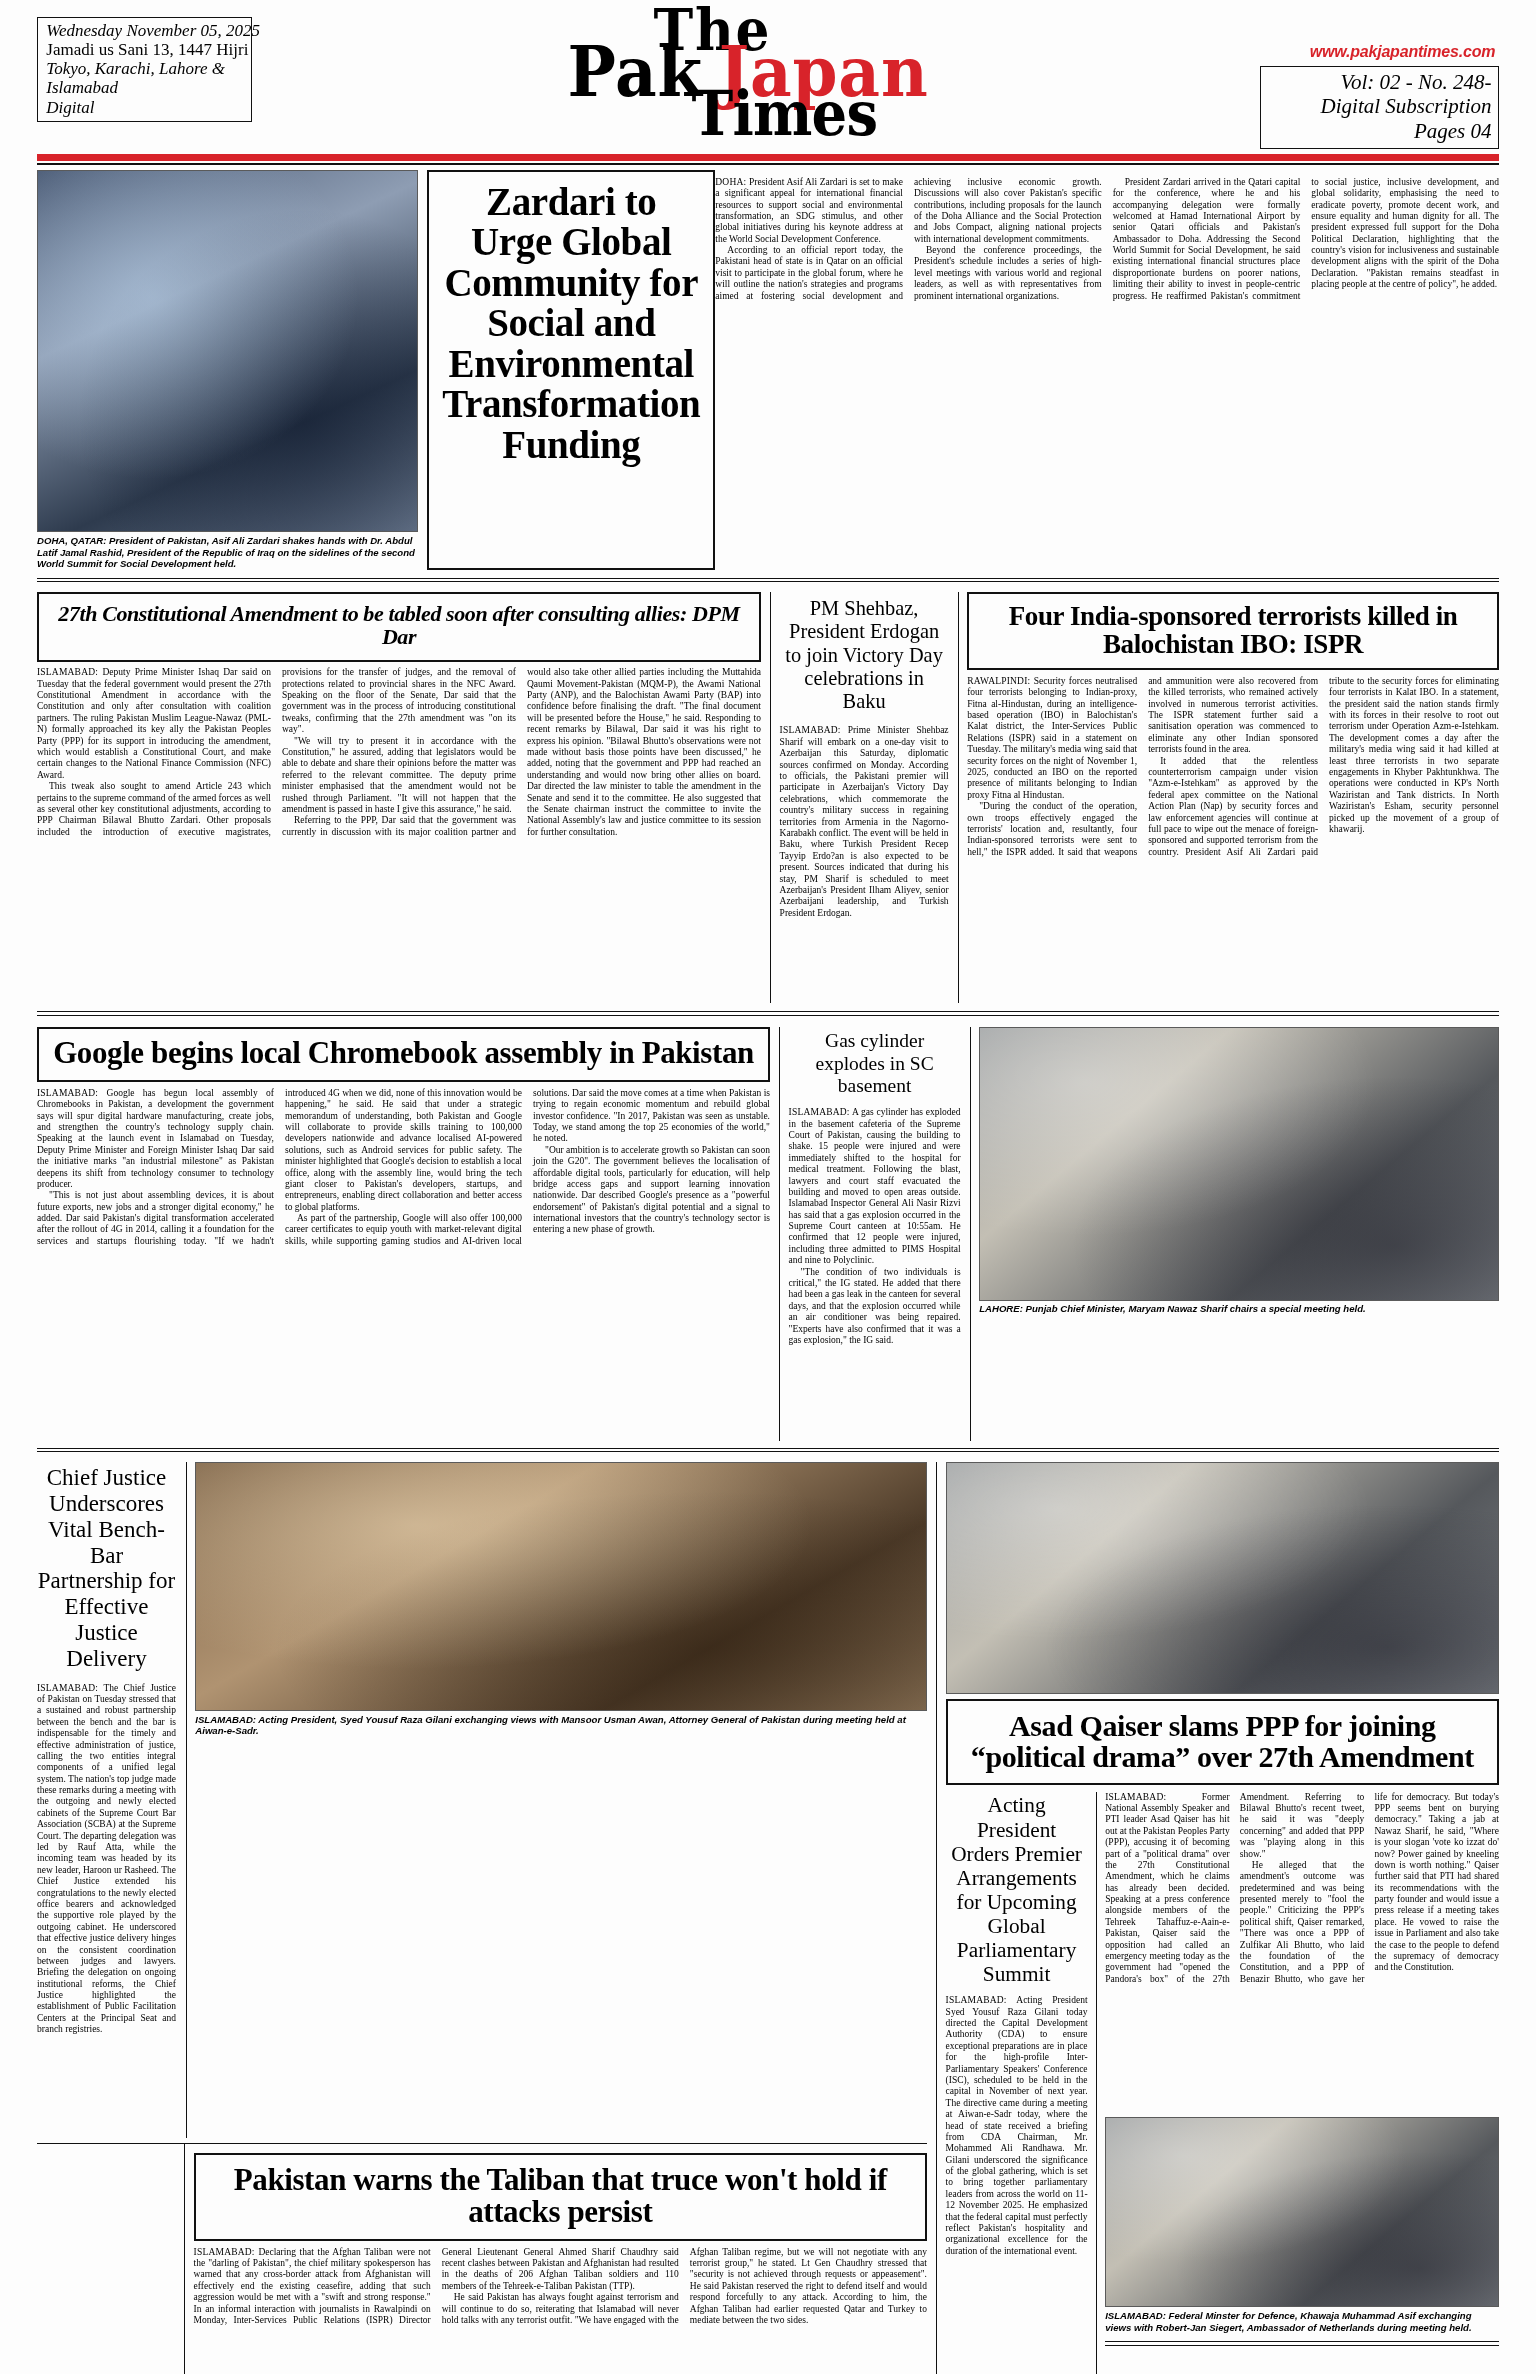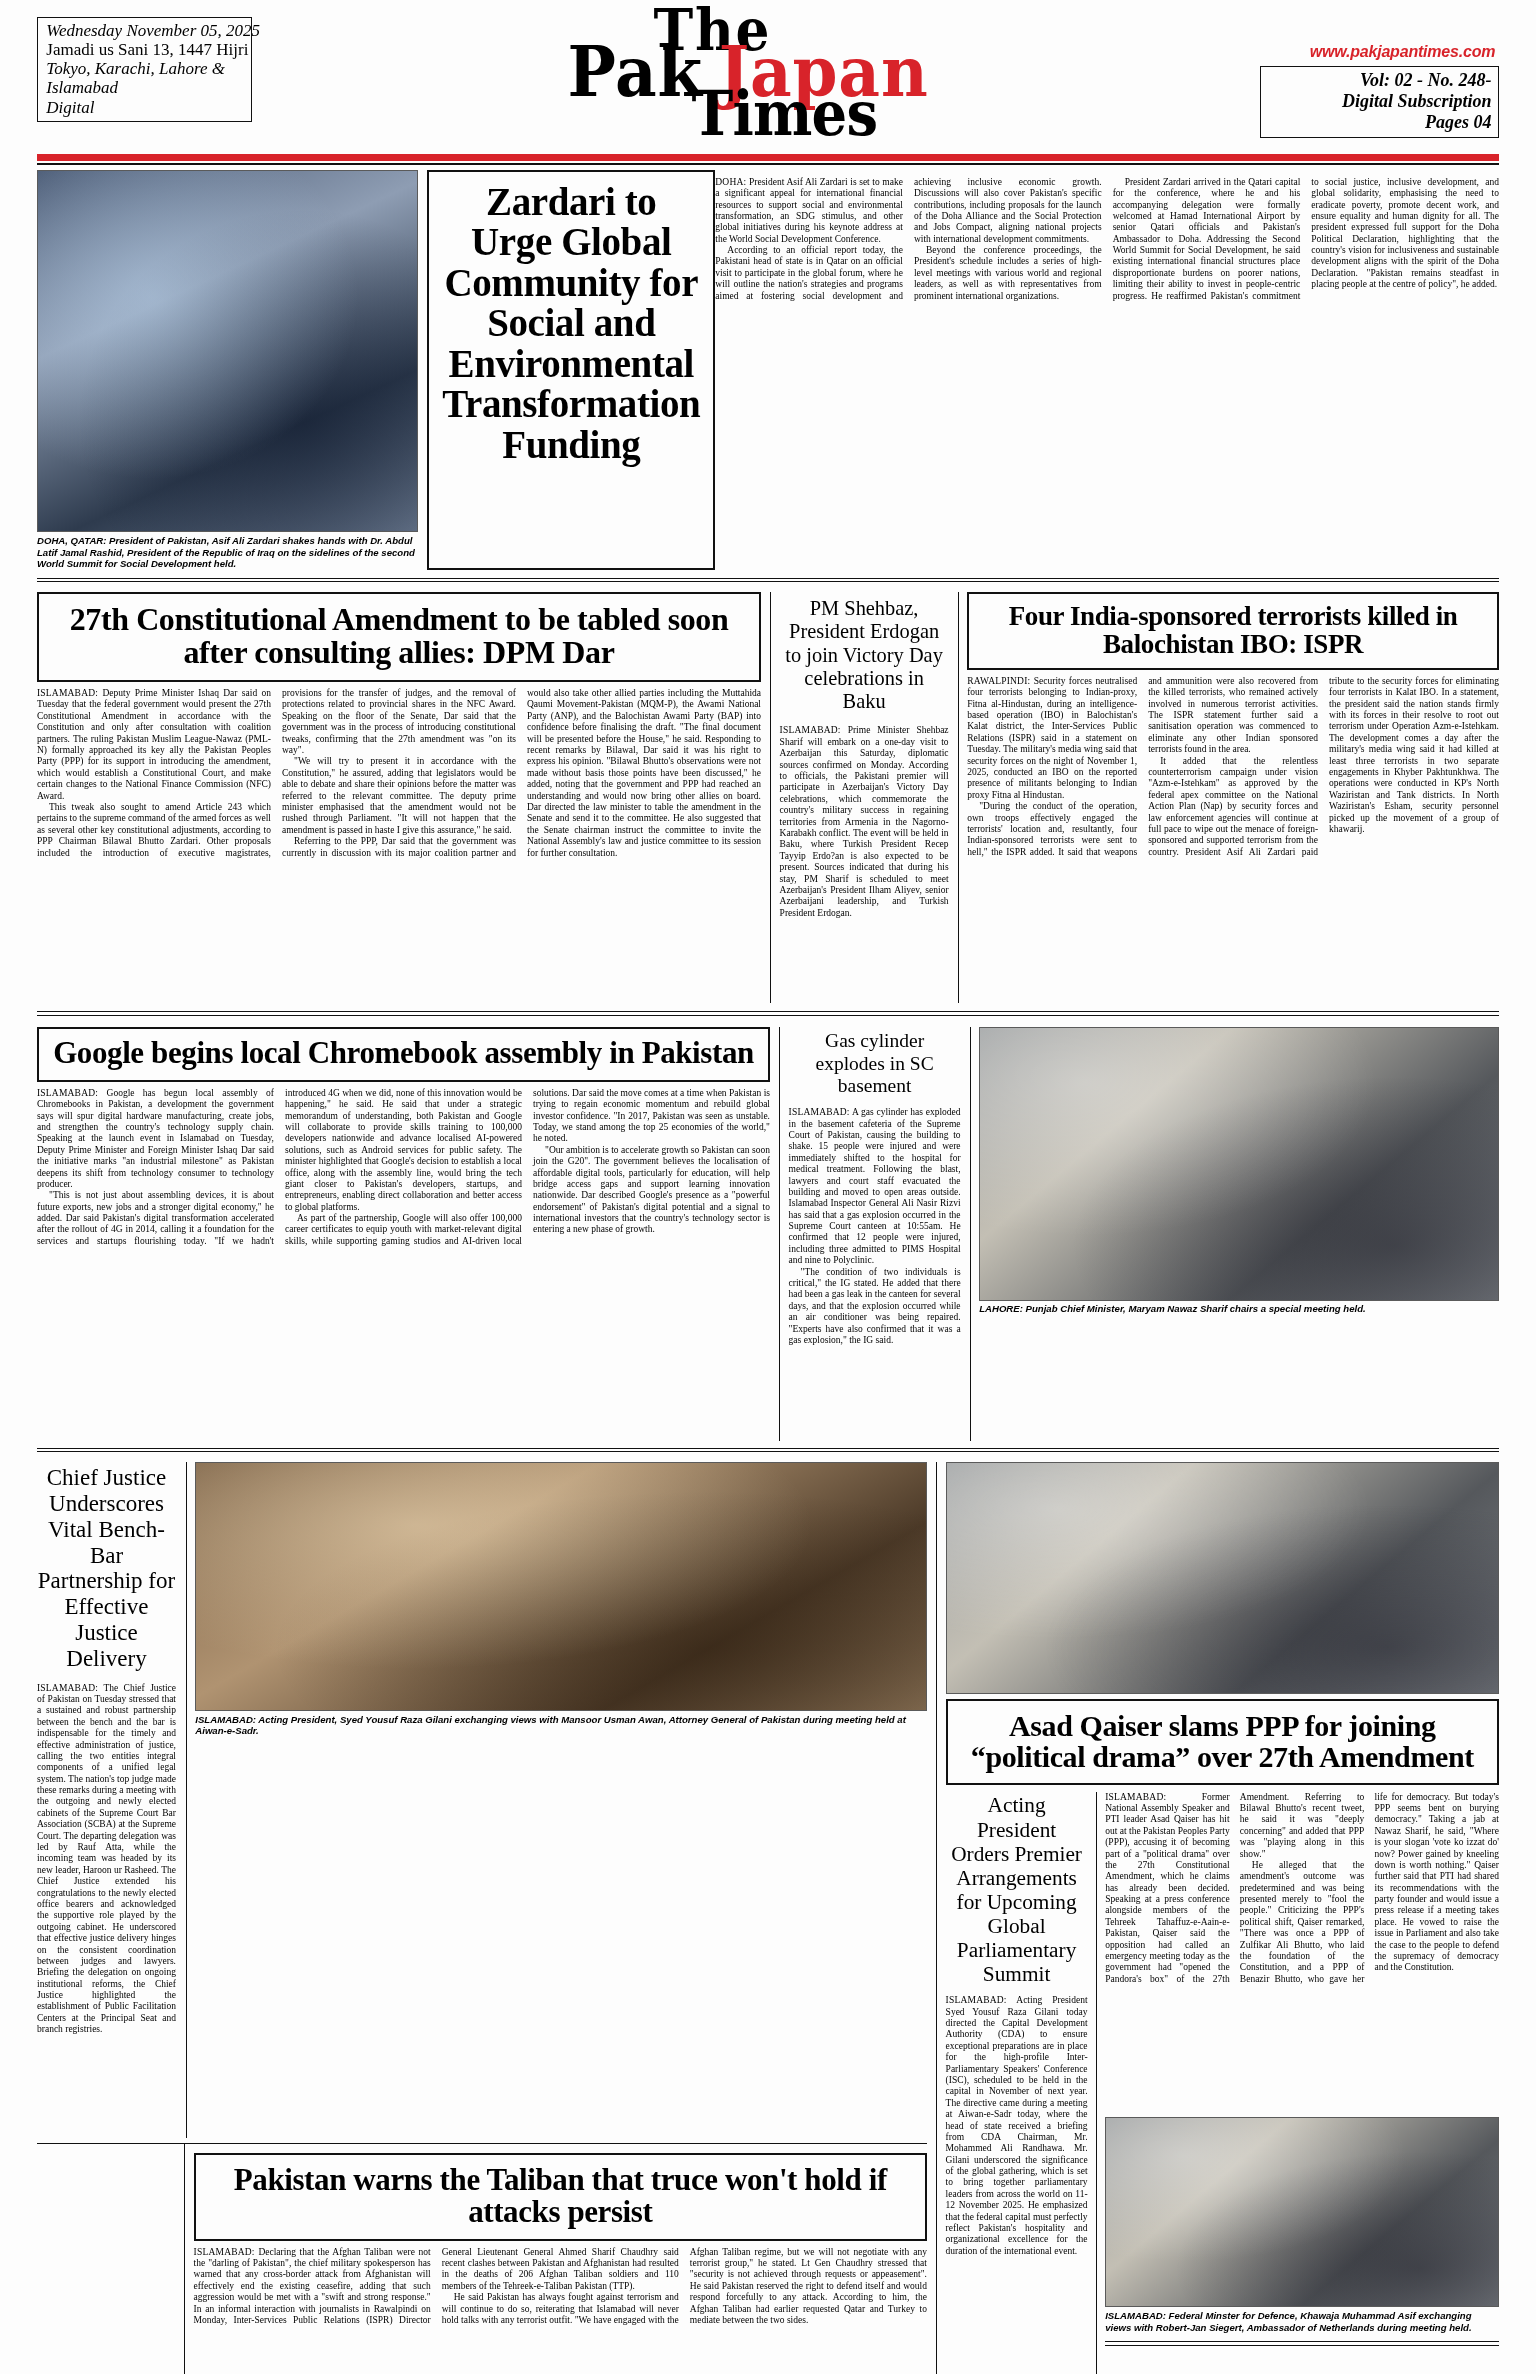--- a/index.html
+++ b/index.html
@@ -86,21 +86,21 @@
     font-style:italic;
     font-size:16px;
     margin:26px 3.7px 5.6px 0;
     letter-spacing:-0.2px;
   }
   .vol-box{
     border:1.9px solid #111;
     padding:2.8px 6.5px 4.6px 6.5px;
     line-height:1.16;
   }
-  .vol-box div{font-size:18px;font-style:italic;text-align:right;white-space:nowrap;font-weight:bold;}
+  .vol-box div{font-size:21px;font-style:italic;text-align:right;white-space:nowrap;}
 
   .rule-red{height:6.5px;background:#d8232a;margin:3.7px 0 1.9px 0;}
   .rule-thin{height:1.9px;background:#111;margin-bottom:5.6px;}
 
   
   .hl-box{
     border:2.8px double #111;
     padding:6.5px 9.3px 8.3px;
     text-align:center;
     box-sizing:border-box;
@@ -175,21 +175,21 @@
   .lead-photo{height:362px;}
   .lead-right{flex:1;display:flex;flex-direction:row;}
   .lead-hl{font-size:39px;padding:9.3px 13px 13px;}
   .lead-body{margin-top:6.5px;column-count:4;column-gap:11px;column-rule:none;height:202px;}
 
   
   .tier2{display:flex;gap:9.3px;margin-top:9.3px;}
   .t2-a{width:724px;flex:none;}
   .t2-b{width:169px;flex:none;}
   .t2-c{flex:1;}
-  .t2-hl-a{font-size:32px;padding:9.3px 11px 11px;}
+  .t2-hl-a{font-size:22px;padding:9.3px 11px 11px;font-style:italic;}
   .t2-hl-b{font-size:20.4px;line-height:1.14;padding:5.6px 3.7px 7.4px;border:none;}
   .t2-hl-c{font-size:27px;padding:8.3px 9.3px 10.2px;}
   .t2-body-a{margin-top:5.6px;column-count:3;column-gap:11px;height:278px;}
   .t2-body-b{margin-top:4.6px;column-count:1;height:278px;}
   .t2-body-c{margin-top:5.6px;column-count:3;column-gap:11px;height:278px;}
   .vdiv{border-left:0.9px solid #111;}
 
   
   .tier3{display:flex;gap:9.3px;margin-top:11px;}
   .t3-a{width:733px;flex:none;}

